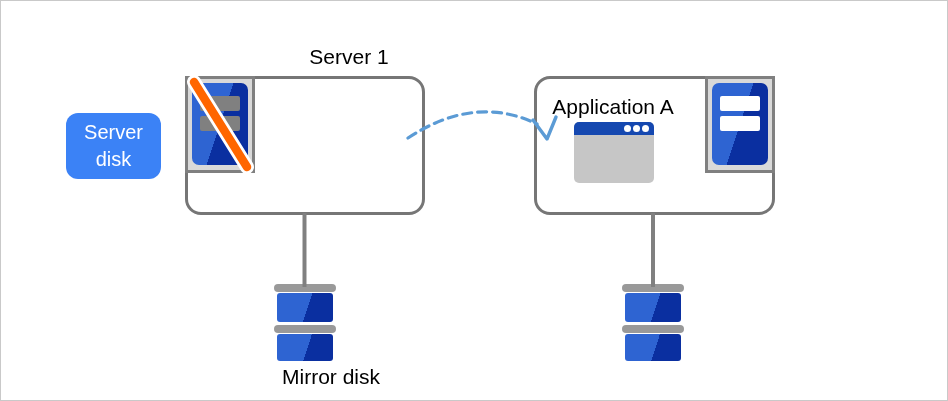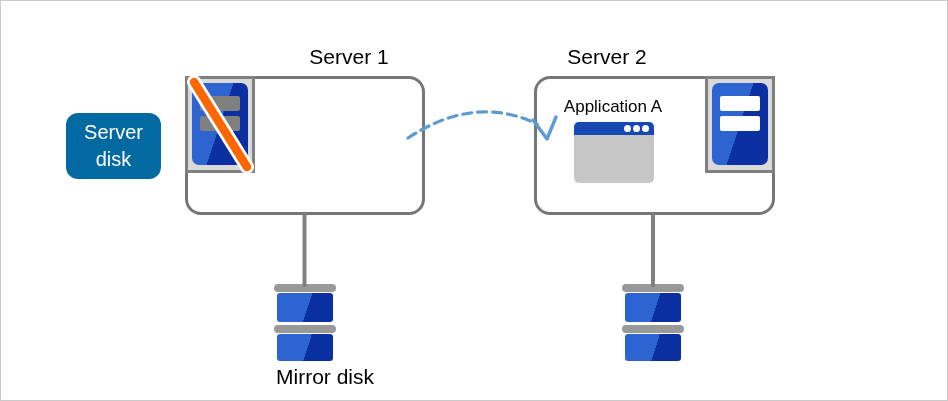--- a/index.html
+++ b/index.html
@@ -31,21 +31,21 @@
   }
   .host-bar{position:absolute;left:12px;width:40px;height:15px;border-radius:2px;}
   .host-bar.b1{top:17px;} .host-bar.b2{top:37px;}
   .up .host-bar{background:#ffffff;}
   .down .host-bar{background:#808080;}
   .slash-svg{position:absolute;left:-3px;top:-3px;z-index:3;}
 
   
   .badge{
     position:absolute;left:65px;top:112px;width:95px;height:66px;border-radius:12px;
-    background:#0369a1;color:#ffffff;text-align:center;font-size:20px;line-height:27px;
+    background:#3b82f6;color:#ffffff;text-align:center;font-size:20px;line-height:27px;
     box-sizing:border-box;padding-top:6px;z-index:4;
   }
 
   
   .app-window{
     position:absolute;left:573px;top:121px;width:80px;height:61px;border-radius:5px;
     background:#c6c6c6;overflow:hidden;z-index:2;
   }
   .app-titlebar{position:absolute;left:0;top:0;width:80px;height:13px;background:#1548b0;}
   .app-dots{position:absolute;right:5px;top:3px;display:flex;gap:2px;}
@@ -59,33 +59,32 @@
   .disk-seg{position:absolute;left:3px;width:56px;border-radius:3px;
     background:linear-gradient(108deg,#2e64d2 54%,#0a2fa0 54%);}
   .disk-seg.s1{top:9px;height:29px;} .disk-seg.s2{top:50px;height:27px;}
 
   
   .overlay{position:absolute;left:0;top:0;z-index:3;pointer-events:none;}
 
   #server1-label{left:278px;top:44px;width:140px;}
   #server2-label{left:536px;top:44px;width:140px;}
   #failover-label{left:412px;top:83px;width:140px;z-index:4;}
-  #application-label{left:542px;top:94px;width:140px;font-size:17px;z-index:4;}
-  #mirror-disk-label{left:254px;top:364px;width:140px;}
+  #application-label{left:542px;top:94px;width:140px;font-size:21px;z-index:4;}
+  #mirror-disk-label{left:260px;top:364px;width:140px;}
 </style>
 </head>
 <body>
 
 <div class="canvas">
 
   <div class="group-box" id="server1-box"></div>
   <div class="group-box" id="server2-box"></div>
 
   <div class="label" id="server1-label">Server 1</div>
-  <div class="label" id="server2-label">Server 2</div>
 
   <div class="host-frame down" id="server1-host">
     <div class="host-body"></div>
     <div class="host-bar b1"></div>
     <div class="host-bar b2"></div>
     <svg class="slash-svg" width="70" height="97" viewBox="0 0 70 97">
       <line x1="9" y1="6" x2="62" y2="91" stroke="#ffffff" stroke-width="14" stroke-linecap="round"></line>
       <line x1="9" y1="6" x2="62" y2="91" stroke="#ff6600" stroke-width="8.5" stroke-linecap="round"></line>
     </svg>
   </div>

